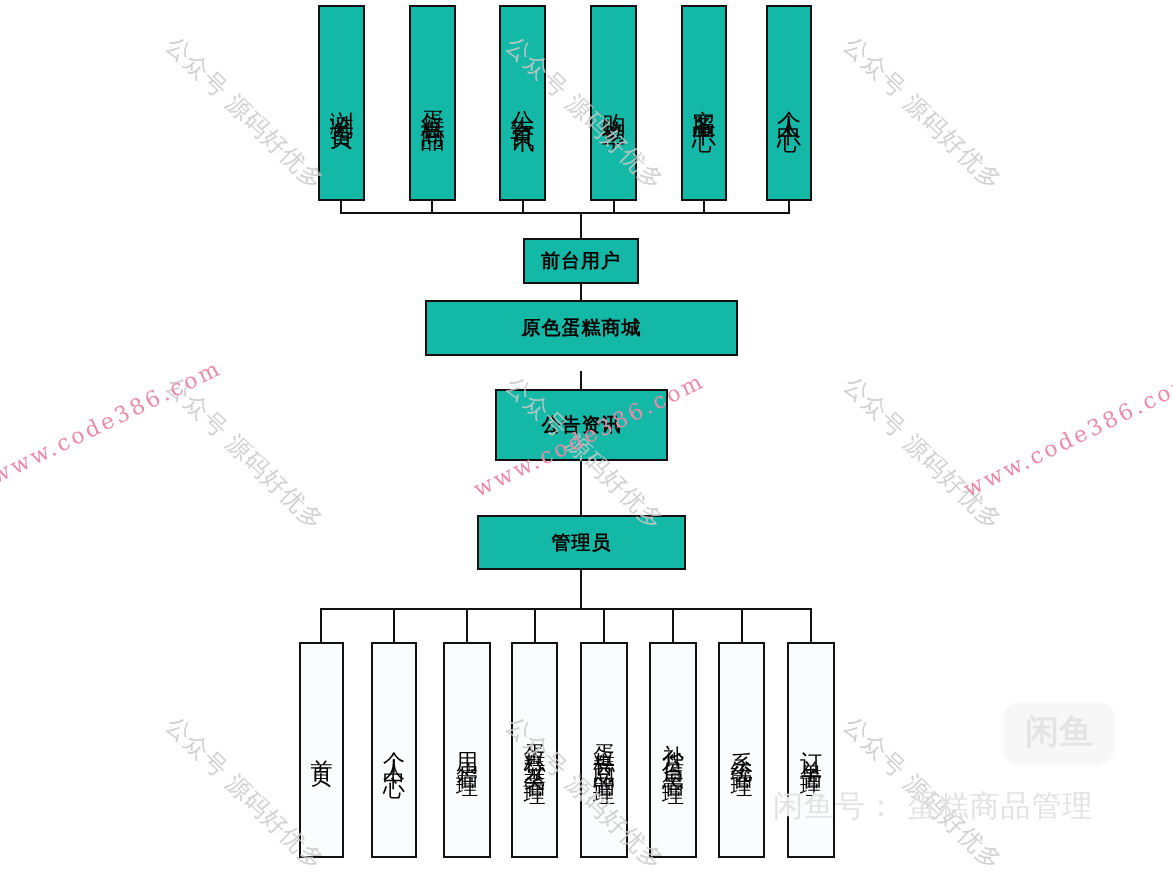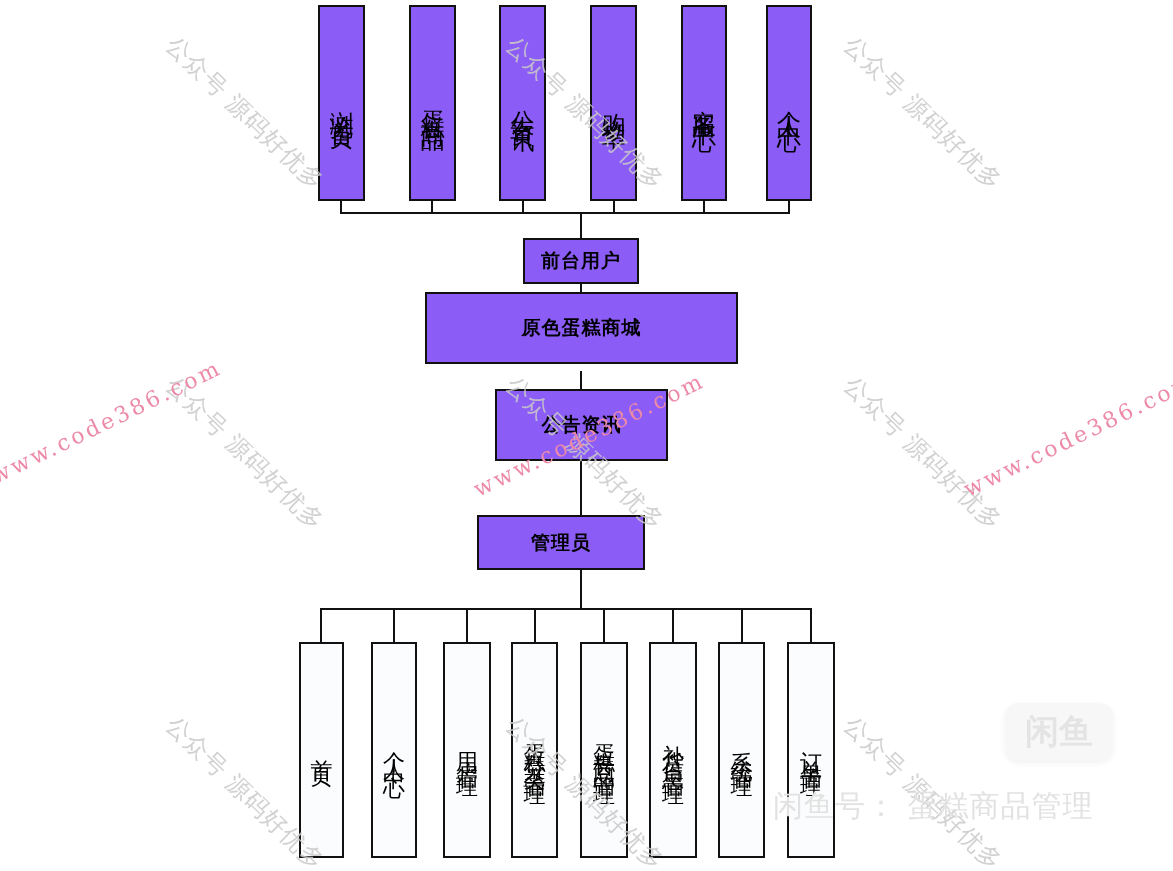--- a/index.html
+++ b/index.html
@@ -1,18 +1,18 @@
 <!DOCTYPE html>
 <html><head>
 <meta charset="utf-8">
 <style>
   html, body { margin:0; padding:0; background:#ffffff; }
   body { width:1173px; height:871px; position:relative; overflow:hidden;
          font-family:"DejaVu Sans", sans-serif; color:#000; }
-  .box { position:absolute; border:2px solid #111; background:#8b5cf6; box-sizing:border-box;
+  .box { position:absolute; border:2px solid #111; background:#14b8a6; box-sizing:border-box;
          display:flex; align-items:center; justify-content:center; z-index:2; }
   .box.bg-tint { background:#fbfcfd; }
   .vtext { writing-mode:vertical-rl; text-orientation:upright; font-size:24px; letter-spacing:6px;
            line-height:1; }
   .vtext.small { font-size:22px; letter-spacing:8px; }
   .htext { font-size:19px; font-weight:bold; letter-spacing:1px; }
   .line { position:absolute; background:#111; z-index:1; }
   .wm-gray { position:absolute; color:#c9c9c9; font-size:24px; white-space:nowrap;
              transform-origin:left center; z-index:3; opacity:0.85; letter-spacing:1px; }
   .wm-pink { position:absolute; color:#ec8aa8; font-family:"DejaVu Serif", serif; font-size:22px;
@@ -65,27 +65,27 @@
 <div class="box" style="left:681px;top:5px;width:46px;height:196px;">
   <span class="vtext">客服中心</span>
 </div>
 <div class="box" style="left:766px;top:5px;width:46px;height:196px;">
   <span class="vtext">个人中心</span>
 </div>
 
 <div class="box" style="left:523px;top:238px;width:116px;height:46px;">
   <span class="htext">前台用户</span>
 </div>
-<div class="box" style="left:425px;top:292px;width:313px;height:72px;">
+<div class="box" style="left:425px;top:300px;width:313px;height:56px;">
   <span class="htext">原色蛋糕商城</span>
 </div>
 <div class="box" style="left:495px;top:389px;width:173px;height:72px;">
   <span class="htext">公告资讯</span>
 </div>
-<div class="box" style="left:477px;top:515px;width:168px;height:55px;">
+<div class="box" style="left:477px;top:515px;width:209px;height:55px;">
   <span class="htext">管理员</span>
 </div>
 
 <div class="box bg-tint" style="left:299px;top:642px;width:45px;height:216px;">
   <span class="vtext small">首页</span>
 </div>
 <div class="box bg-tint" style="left:371px;top:642px;width:46px;height:216px;">
   <span class="vtext small">个人中心</span>
 </div>
 <div class="box bg-tint" style="left:443px;top:642px;width:48px;height:216px;">

